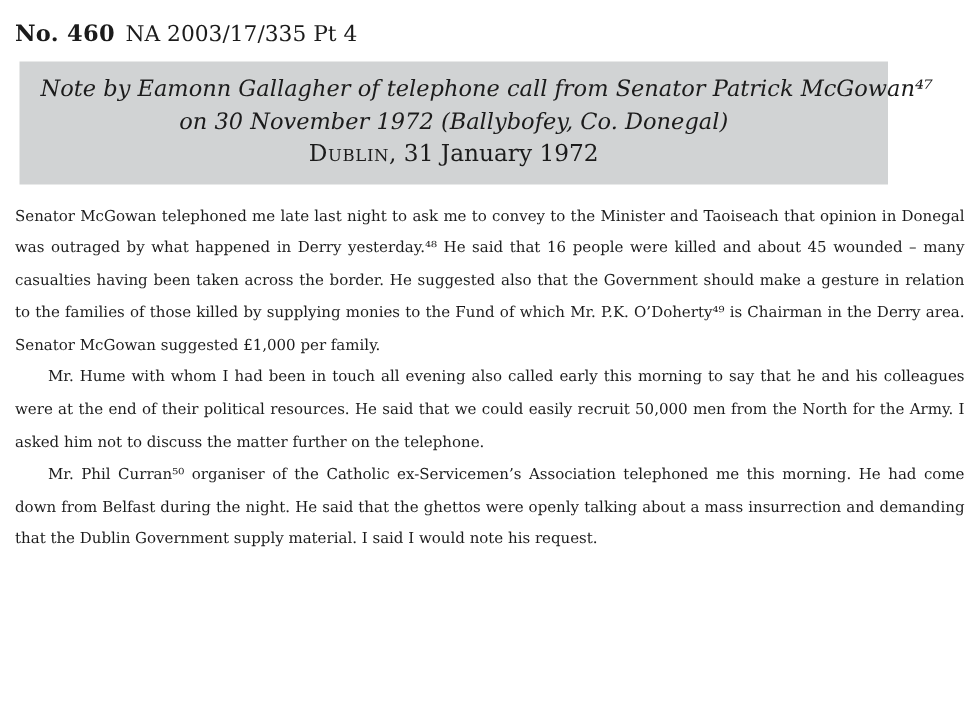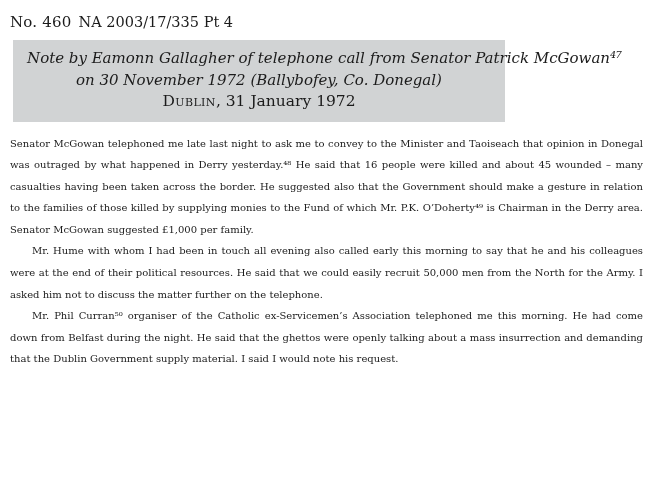--- a/index.html
+++ b/index.html
@@ -18,31 +18,31 @@
     font-family: "DejaVu Serif", "Liberation Serif", serif;
     overflow: hidden;
   }
   .doc-header {
     white-space: nowrap;
     font-size: 15px;
     line-height: 18px;
     margin: 0 0 9px 0;
   }
   .doc-number {
-    font-weight: normal;
+    font-weight: bold;
     letter-spacing: 0.2px;
   }
   .doc-ref {
     margin-left: 7px;
     font-size: 14.5px;
     margin-top: 40px;
   }
   .title-box {
     margin-left: 3px;
-    width: 492px;
+    width: 579px;
     box-sizing: border-box;
     padding: 8px 14px 9px 14px;
     text-align: center;
     font-style: italic;
     font-size: 15px;
     line-height: 21.5px;
   }
   .title-line {
     white-space: nowrap;
   }

